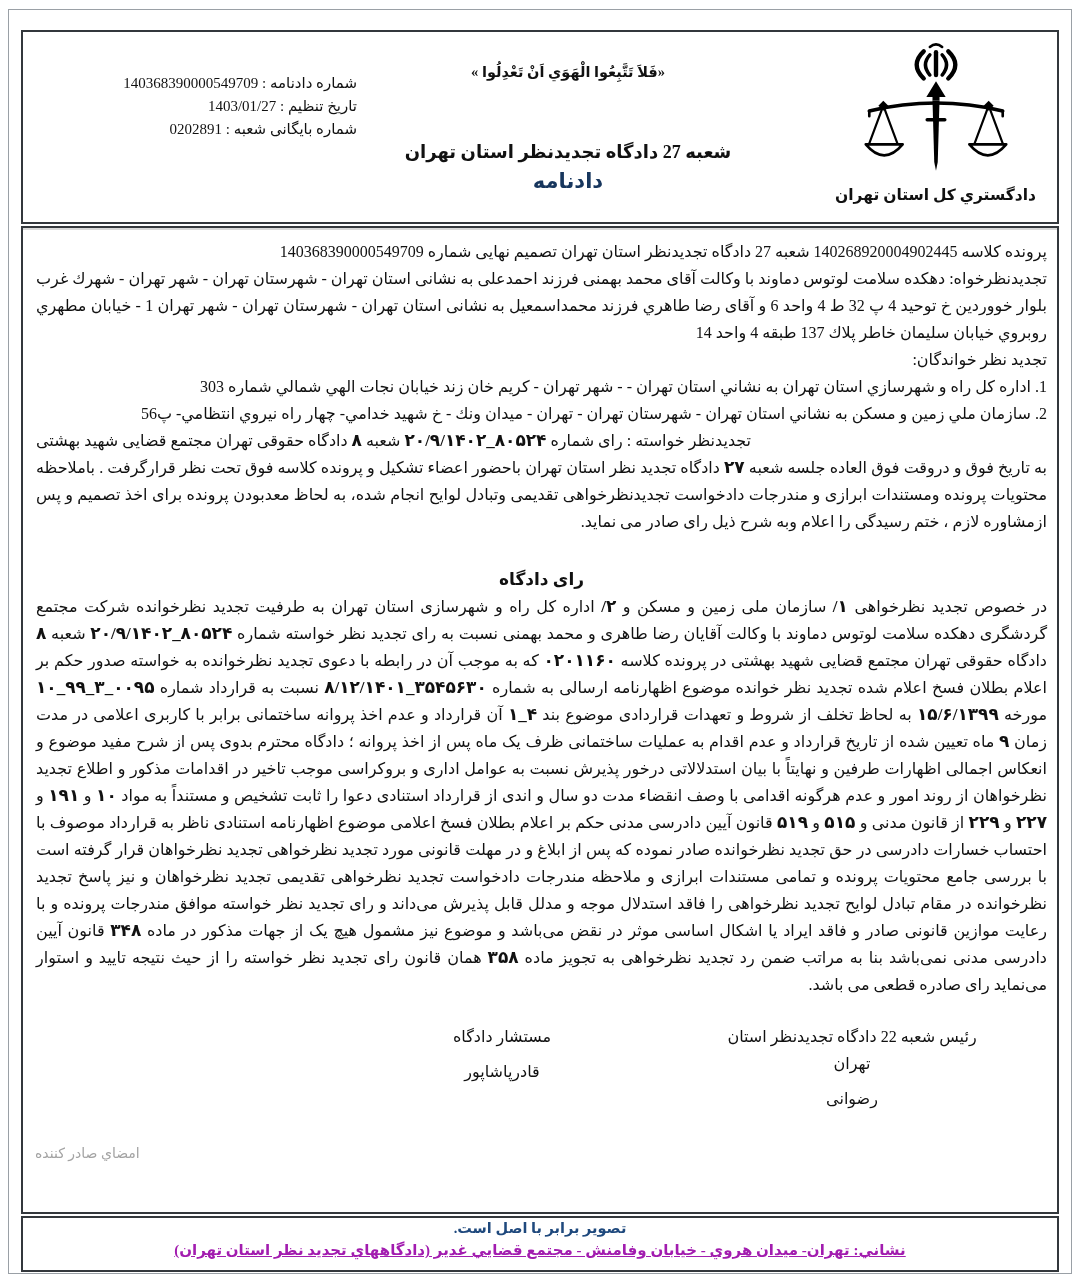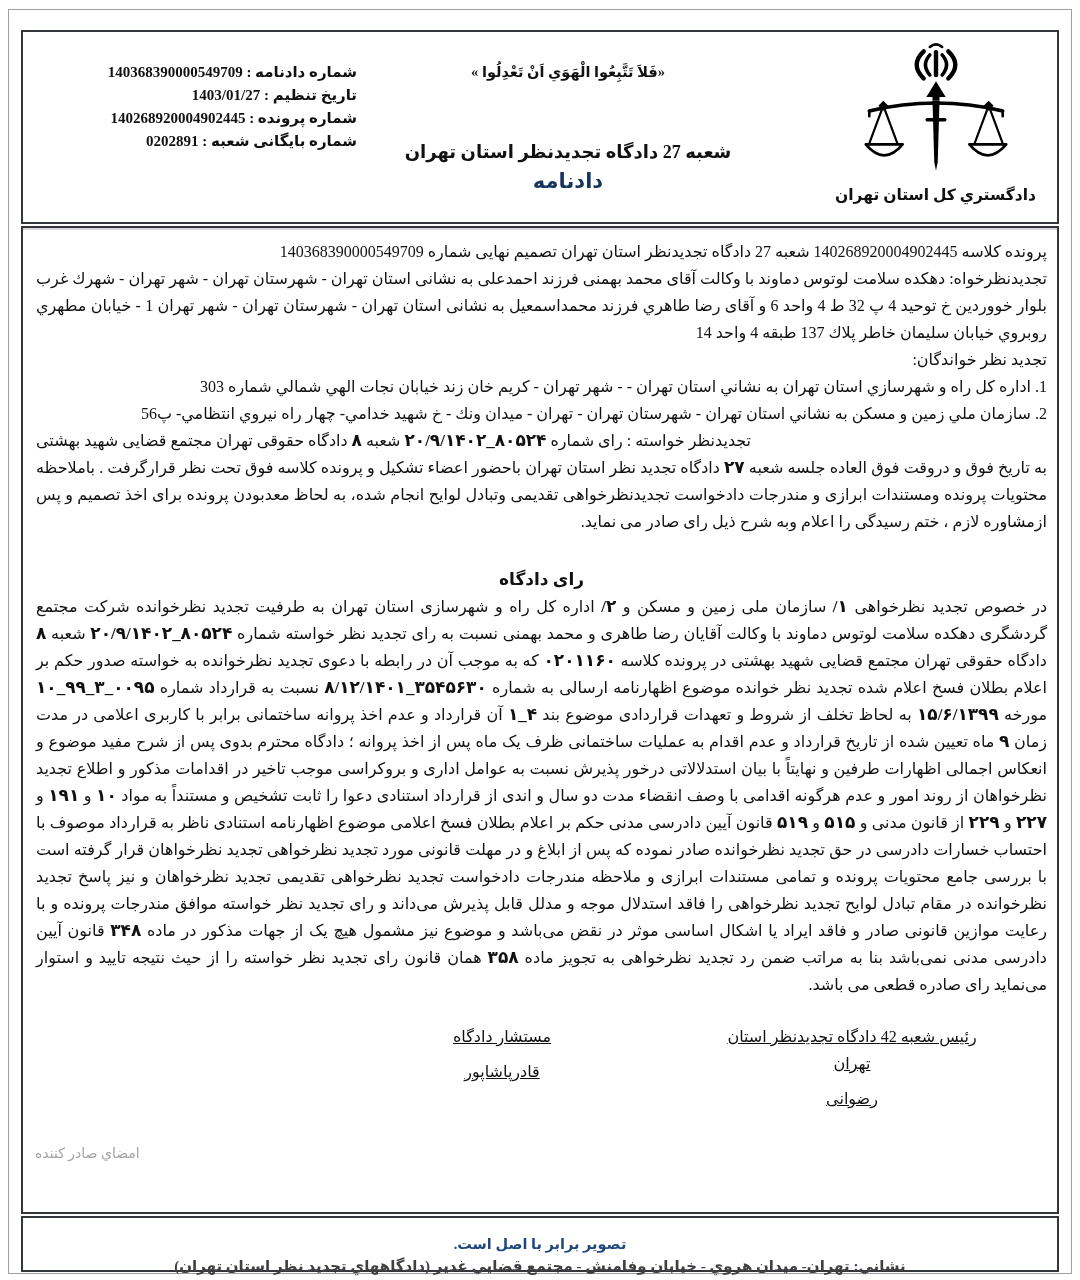--- a/index.html
+++ b/index.html
@@ -5,22 +5,22 @@
   html,body{margin:0;padding:0;background:#ffffff;}
   body{position:relative;width:1080px;height:1280px;overflow:hidden;
        font-family:"Liberation Serif","DejaVu Sans",serif;color:#111;}
   .frame{position:absolute;left:8px;top:9px;right:8px;bottom:6px;border:1px solid #9aa0a6;}
   .box{position:absolute;left:21px;right:21px;border:2px solid #33373c;background:#fff;}
   .header-box{top:30px;height:190px;}
   .body-box{top:226px;height:984px;box-shadow:inset 0 2px 0 #d9d9d9;}
   .footer-box{top:1216px;height:52px;}
 
   
-  .meta-block{position:absolute;left:62px;top:29px;width:272px;direction:rtl;
-              text-align:right;font-weight:bold;font-size:15px;line-height:23px;}
+  .meta-block{position:absolute;left:62px;top:40px;width:272px;direction:rtl;
+              text-align:right;font-weight:normal;font-size:15px;line-height:23px;}
   .center-block{position:absolute;left:330px;top:12px;width:430px;text-align:center;direction:rtl;}
   .verse{font-size:14.5px;font-weight:bold;margin-top:20px;}
   .court-branch{font-size:18px;font-weight:bold;margin-top:60px;}
   .doc-type{font-size:21px;font-weight:bold;color:#17365d;margin-top:6px;}
   .logo-block{position:absolute;right:14px;top:4px;width:215px;text-align:center;margin-left:18px;}
   .org-caption{font-size:15.5px;font-weight:bold;direction:rtl;margin-top:-4px;}
 
   
   .content{position:relative;height:100%;direction:rtl;text-align:justify;
            padding:10px 10px 0 13px;font-size:16px;line-height:27px;box-sizing:border-box;}
@@ -29,42 +29,41 @@
   .p-appellant{margin-top:0px;}
   .p-resp-label{margin-top:19px;}
   .p-resp1{margin-top:13px;}
   .p-resp2{margin-top:7px;}
   .p-subject{margin-top:5px;text-align:left;}
   .p-session{margin-top:43px;}
   .verdict-title{margin-top:31px;text-align:center;font-weight:bold;font-size:17px;}
   .p-verdict{margin-top:13px;}
   .fa-num{font-weight:bold;font-size:1.06em;}
   .signatures{display:flex;direction:rtl;margin-top:25px;}
-  .sig-col{text-align:center;text-decoration:underline;}
+  .sig-col{text-align:center;}
   .sig-col-right{width:290px;margin-right:50px;}
   .sig-col-left{width:240px;margin-right:85px;}
   .sig-role{font-size:16px;}
   .sig-name{font-size:16px;margin-top:8px;}
   .issuer-note{position:absolute;left:12px;top:912px;color:#a3a3a3;font-size:14px;direction:rtl;}
 
   
-  .footer-inner{text-align:center;direction:rtl;padding-top:16px;}
+  .footer-inner{text-align:center;direction:rtl;padding-top:0;}
   .certify{color:#1f497d;font-weight:bold;font-size:14.5px;line-height:20px;}
-  .address{color:#404040;font-weight:bold;font-size:15px;line-height:24px;}
+  .address{color:#a21caf;font-weight:bold;font-size:15px;line-height:24px;text-decoration:underline;}
 </style>
 </head>
 <body>
 
 <div class="frame"></div>
 
 <div class="box header-box">
   <div class="meta-block">
     <div>شماره دادنامه : 140368390000549709</div>
     <div>تاریخ تنظیم : 1403/01/27</div>
-    <div>شماره پرونده : 140268920004902445</div>
     <div>شماره بایگانی شعبه : 0202891</div>
   </div>
 
   <div class="center-block">
     <div class="verse">«فَلاَ تَتَّبِعُوا الْهَوَي اَنْ تَعْدِلُوا »</div>
     <div class="court-branch">شعبه 27 دادگاه تجدیدنظر استان تهران</div>
     <div class="doc-type">دادنامه</div>
   </div>
 
   <div class="logo-block">
@@ -109,21 +108,21 @@
     <p class="p-resp-label">تجدید نظر خواندگان:</p>
     <p class="p-resp1">1. اداره کل راه و شهرسازي استان تهران به نشاني استان تهران - - شهر تهران - کریم خان زند خیابان نجات الهي شمالي شماره 303</p>
     <p class="p-resp2">2. سازمان ملي زمین و مسکن به نشاني استان تهران - شهرستان تهران - تهران - میدان ونك - خ شهید خدامي- چهار راه نیروي انتظامي- پ56</p>
     <p class="p-subject embolden-fa">تجدیدنظر خواسته : رای شماره <b class="fa-num">۸۰۵۲۴_۲۰/۹/۱۴۰۲</b> شعبه <b class="fa-num">۸</b> دادگاه حقوقی تهران مجتمع قضایی شهید بهشتی</p>
     <p class="p-session embolden-fa">به تاریخ فوق و دروقت فوق العاده جلسه شعبه <b class="fa-num">۲۷</b> دادگاه تجدید نظر استان تهران باحضور اعضاء تشکیل و پرونده کلاسه فوق تحت نظر قرارگرفت . باملاحظه محتویات پرونده ومستندات ابرازی و مندرجات دادخواست تجدیدنظرخواهی تقدیمی وتبادل لوایح انجام شده، به لحاظ معدبودن پرونده برای اخذ تصمیم و پس ازمشاوره لازم ، ختم رسیدگی را اعلام وبه شرح ذیل رای صادر می نماید.</p>
     <div class="verdict-title">رای دادگاه</div>
     <p class="p-verdict embolden-fa">در خصوص تجدید نظرخواهی <b class="fa-num">۱/</b> سازمان ملی زمین و مسکن و <b class="fa-num">۲/</b> اداره کل راه و شهرسازی استان تهران به طرفیت تجدید نظرخوانده شرکت مجتمع گردشگری دهکده سلامت لوتوس دماوند با وکالت آقایان رضا طاهری و محمد بهمنی نسبت به رای تجدید نظر خواسته شماره <b class="fa-num">۸۰۵۲۴_۲۰/۹/۱۴۰۲</b> شعبه <b class="fa-num">۸</b> دادگاه حقوقی تهران مجتمع قضایی شهید بهشتی در پرونده کلاسه <b class="fa-num">۰۲۰۱۱۶۰</b> که به موجب آن در رابطه با دعوی تجدید نظرخوانده به خواسته صدور حکم بر اعلام بطلان فسخ اعلام شده تجدید نظر خوانده موضوع اظهارنامه ارسالی به شماره <b class="fa-num">۳۵۴۵۶۳۰_۸/۱۲/۱۴۰۱</b> نسبت به قرارداد شماره <b class="fa-num">۰۰۹۵_۳_۹۹_۱۰</b> مورخه <b class="fa-num">۱۵/۶/۱۳۹۹</b> به لحاظ تخلف از شروط و تعهدات قراردادی موضوع بند <b class="fa-num">۴_۱</b> آن قرارداد و عدم اخذ پروانه ساختمانی برابر با کاربری اعلامی در مدت زمان <b class="fa-num">۹</b> ماه تعیین شده از تاریخ قرارداد و عدم اقدام به عملیات ساختمانی ظرف یک ماه پس از اخذ پروانه ؛ دادگاه محترم بدوی پس از شرح مفید موضوع و  انعکاس اجمالی اظهارات طرفین و نهایتاً با بیان استدلالاتی درخور پذیرش نسبت به عوامل اداری و بروکراسی موجب تاخیر در اقدامات مذکور و اطلاع تجدید نظرخواهان از روند امور و عدم هرگونه اقدامی با وصف انقضاء مدت دو سال و اندی از  قرارداد استنادی دعوا را ثابت تشخیص و مستنداً به مواد <b class="fa-num">۱۰</b> و <b class="fa-num">۱۹۱</b> و <b class="fa-num">۲۲۷</b> و <b class="fa-num">۲۲۹</b> از قانون مدنی و <b class="fa-num">۵۱۵</b> و <b class="fa-num">۵۱۹</b> قانون آیین دادرسی مدنی حکم بر اعلام بطلان فسخ اعلامی موضوع اظهارنامه استنادی ناظر به قرارداد موصوف با احتساب خسارات دادرسی در حق تجدید نظرخوانده صادر نموده که پس از ابلاغ و در مهلت قانونی مورد تجدید نظرخواهی تجدید نظرخواهان قرار گرفته است با بررسی جامع محتویات پرونده و تمامی مستندات ابرازی و ملاحظه مندرجات دادخواست تجدید نظرخواهی تقدیمی تجدید نظرخواهان و نیز پاسخ تجدید نظرخوانده در مقام تبادل لوایح تجدید نظرخواهی را فاقد استدلال موجه و مدلل قابل پذیرش می‌داند و رای تجدید نظر خواسته موافق مندرجات پرونده و با رعایت موازین قانونی صادر و فاقد ایراد یا اشکال اساسی موثر در نقض می‌باشد و موضوع نیز مشمول هیچ یک از جهات مذکور در ماده <b class="fa-num">۳۴۸</b> قانون آیین دادرسی مدنی نمی‌باشد بنا به مراتب ضمن رد تجدید نظرخواهی به تجویز ماده <b class="fa-num">۳۵۸</b> همان قانون رای تجدید نظر خواسته را از حیث نتیجه تایید و استوار می‌نماید رای صادره قطعی می باشد.</p>
 
     <div class="signatures">
       <div class="sig-col sig-col-right">
-        <div class="sig-role">رئیس شعبه 42 دادگاه تجدیدنظر استان تهران</div>
+        <div class="sig-role">رئیس شعبه 22 دادگاه تجدیدنظر استان تهران</div>
         <div class="sig-name">رضوانی</div>
       </div>
       <div class="sig-col sig-col-left">
         <div class="sig-role">مستشار دادگاه</div>
         <div class="sig-name">قادرپاشاپور</div>
       </div>
     </div>
 
     <div class="issuer-note">امضاي صادر كننده</div>
   </div>

